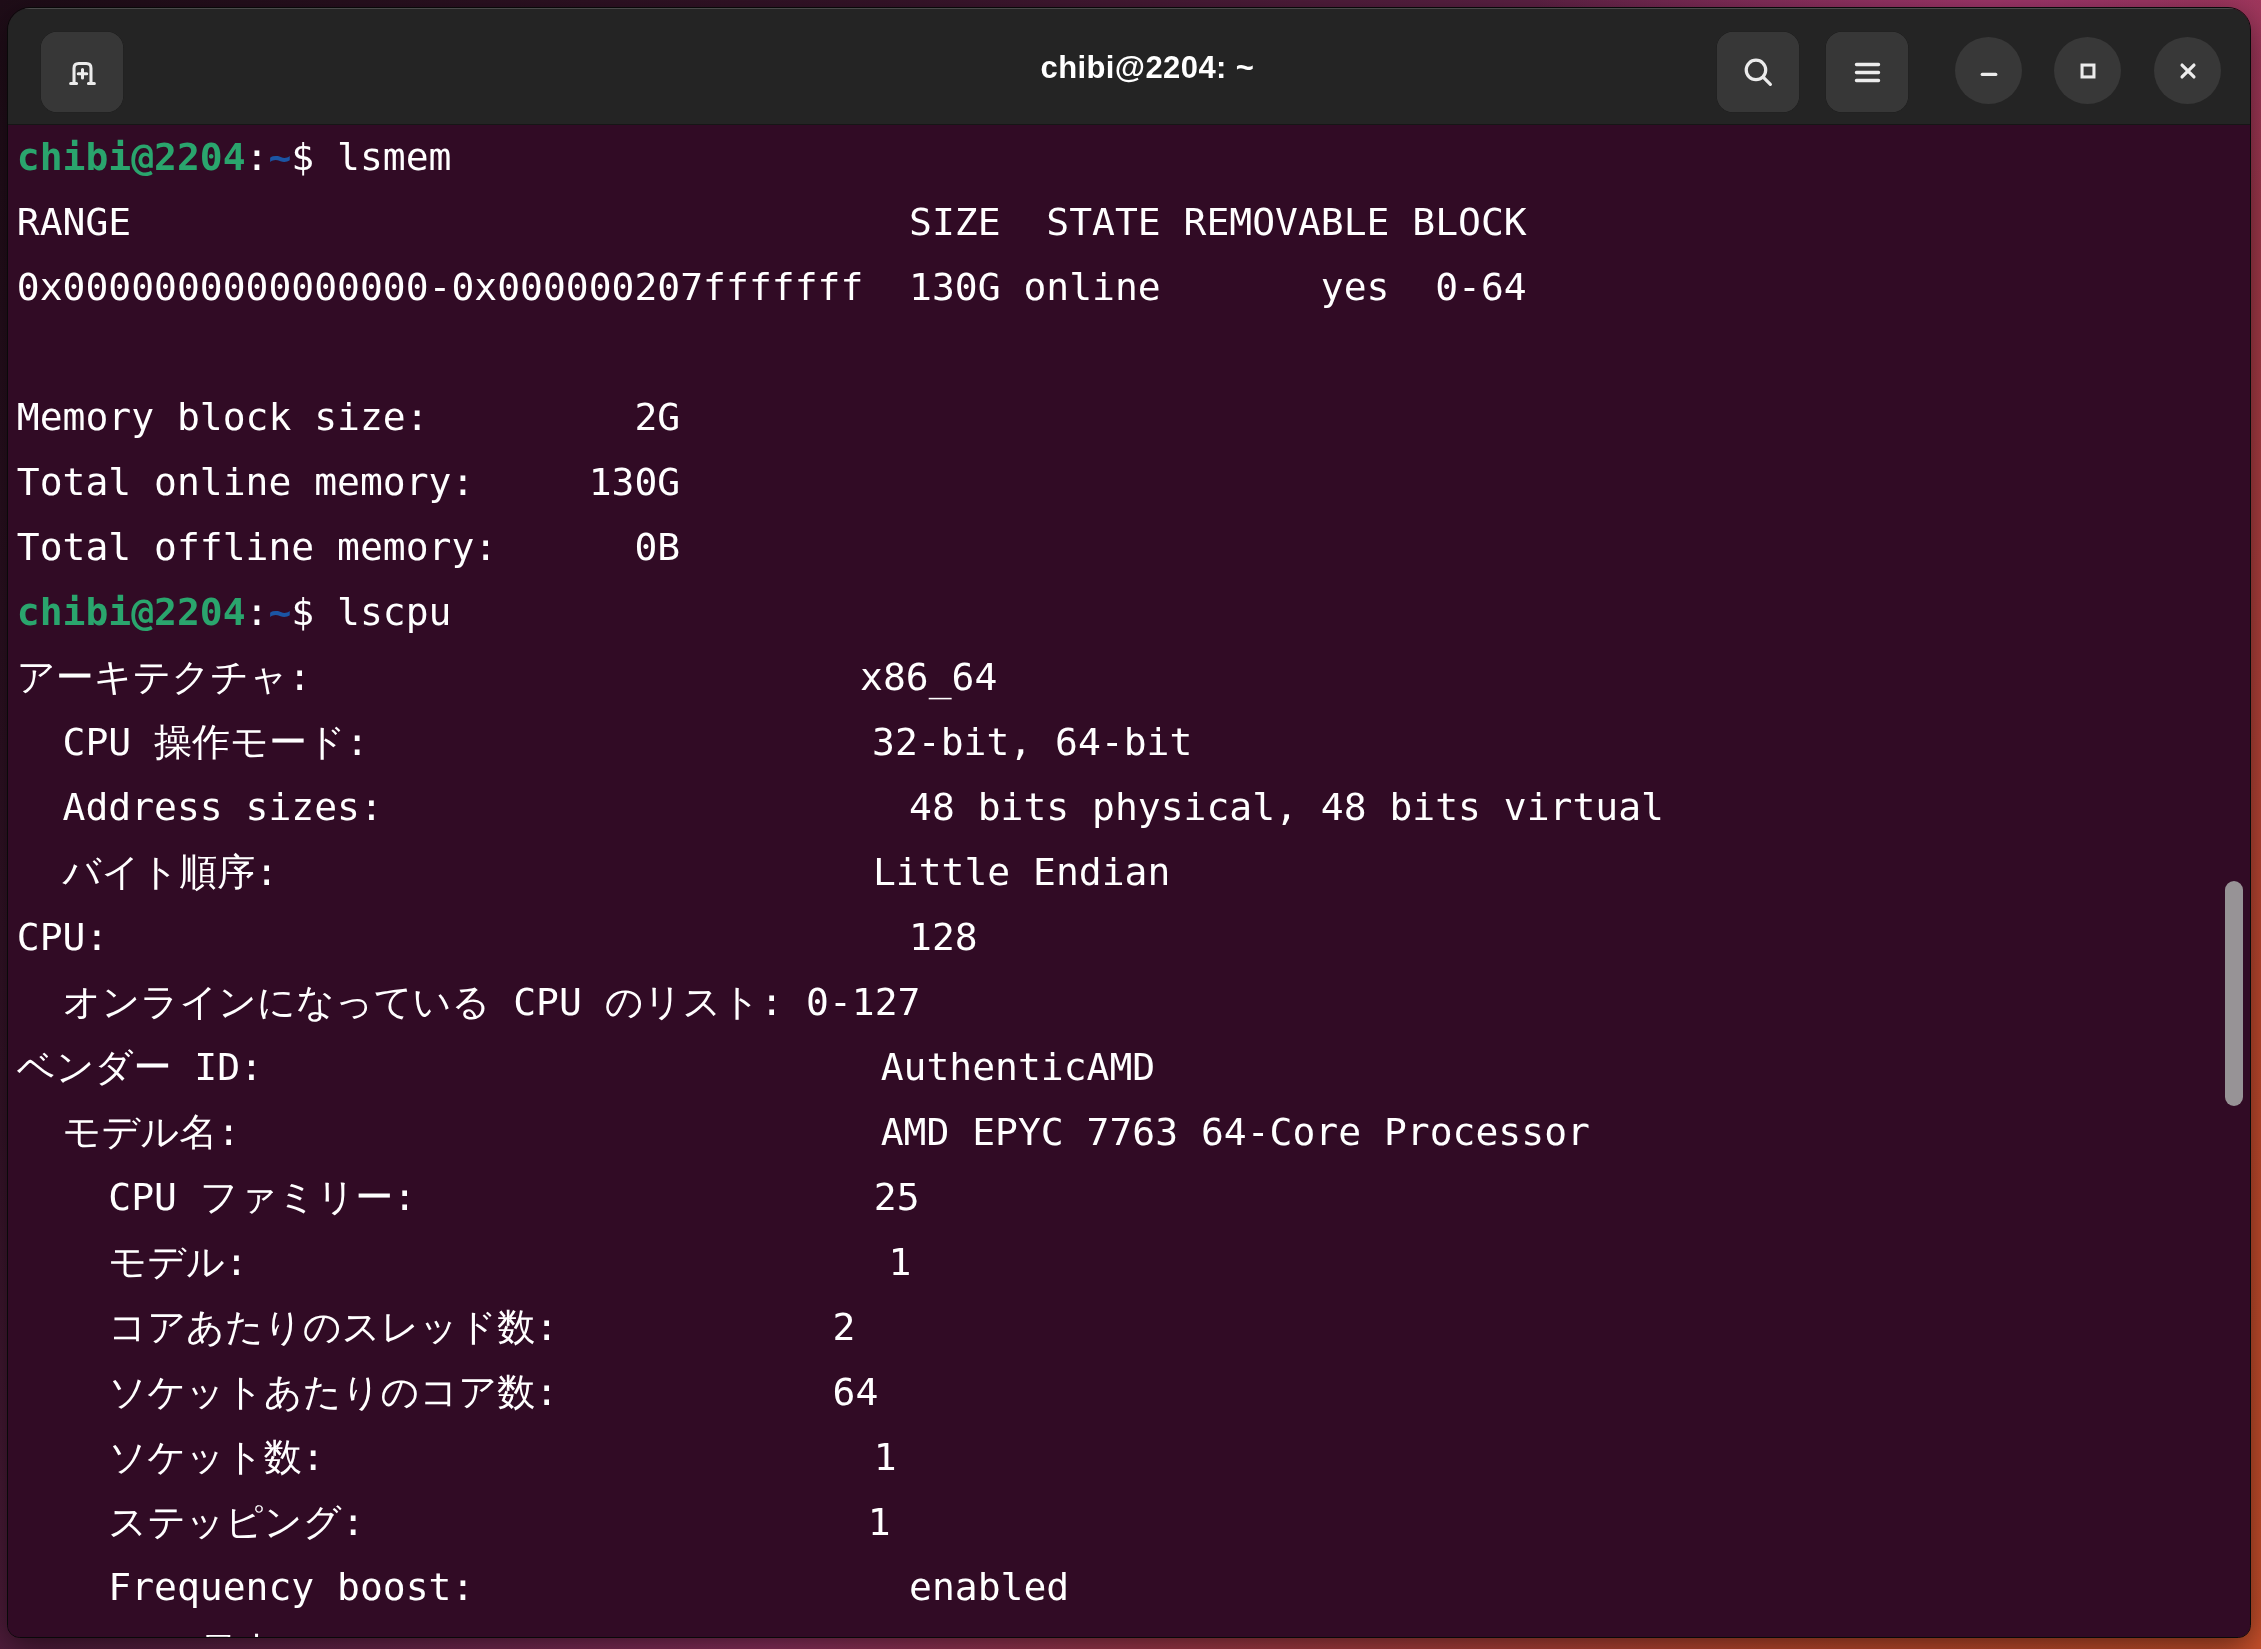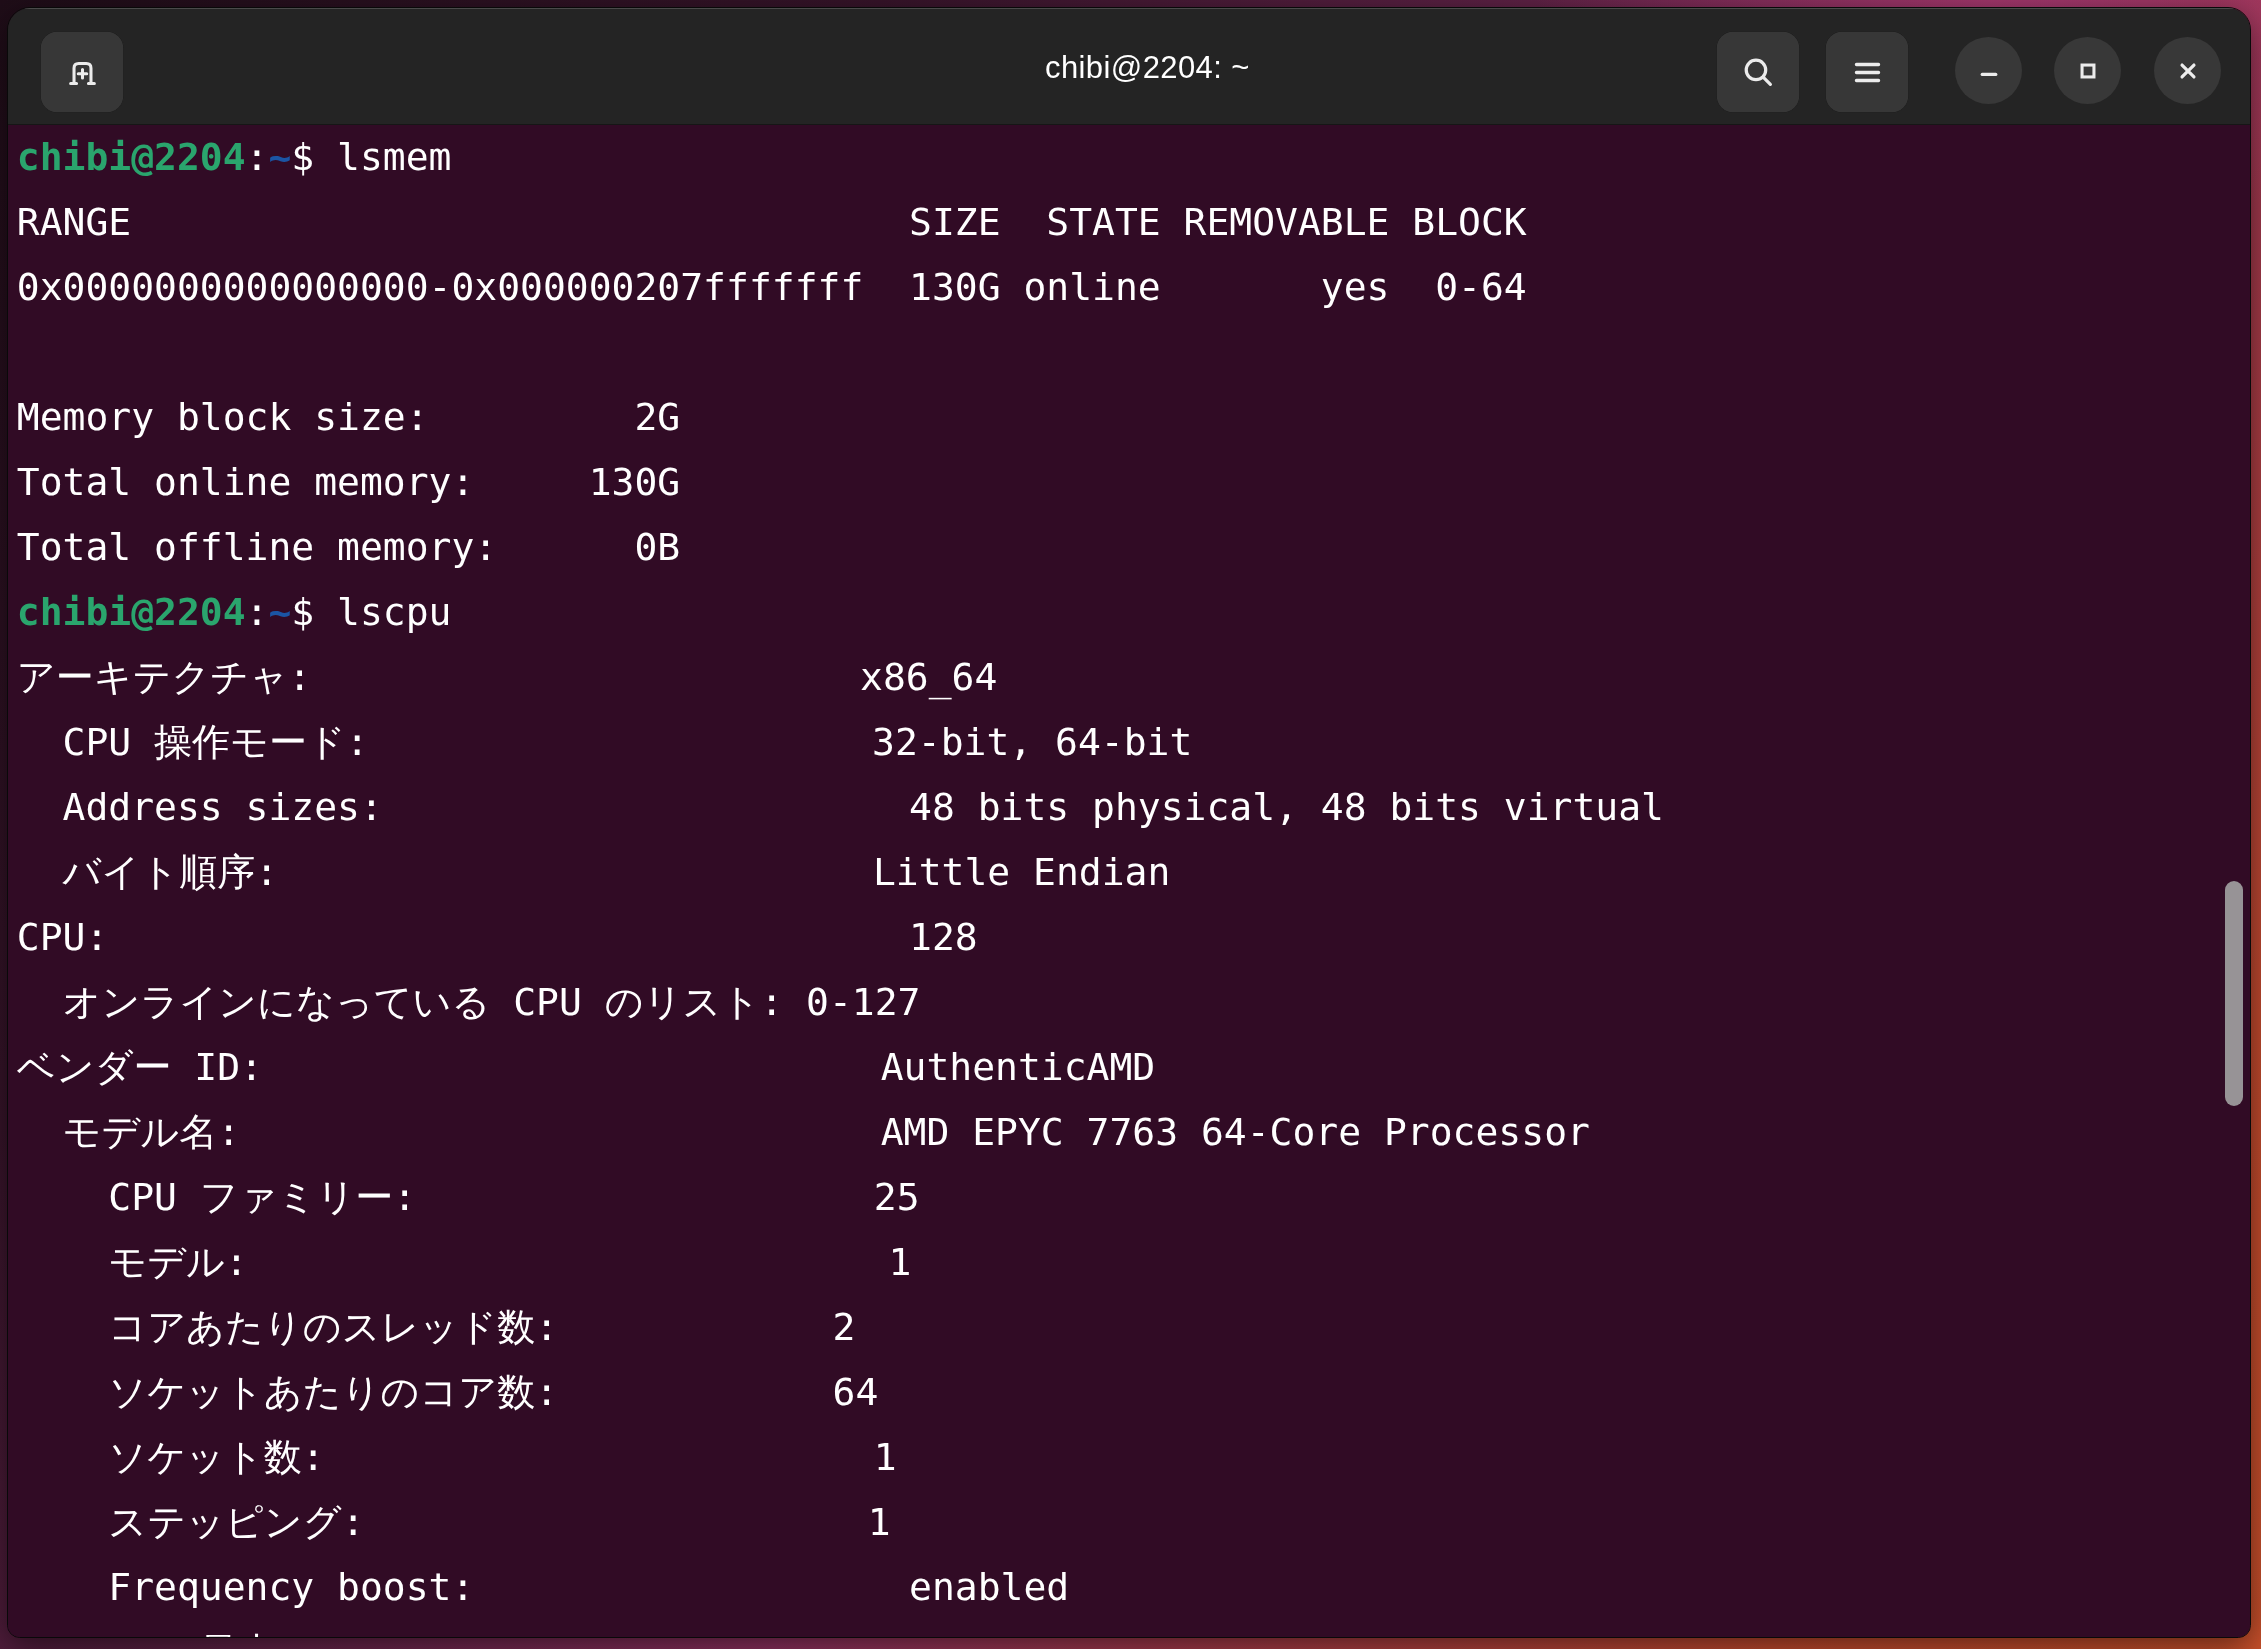--- a/index.html
+++ b/index.html
@@ -32,21 +32,21 @@
     border-top: 0.8px solid #4a4a4a;
     border-bottom: 0.8px solid #161616;
     box-sizing: border-box;
   }
   .hb-title {
     position: absolute;
     left: 0; right: 0; top: 0; height: 117px;
     display: flex; align-items: center; justify-content: center;
     color: #ffffff;
     font-size: 31px;
-    font-weight: 400;
+    font-weight: 700;
     letter-spacing: 0.4px;
     margin-left: 36px;
   }
   .hb-btn {
     position: absolute;
     top: 22px;
     width: 84px; height: 82px;
     border-radius: 17px;
     background: #373737;
     box-shadow: inset 0 0 0 0.8px #1d1d1d;

